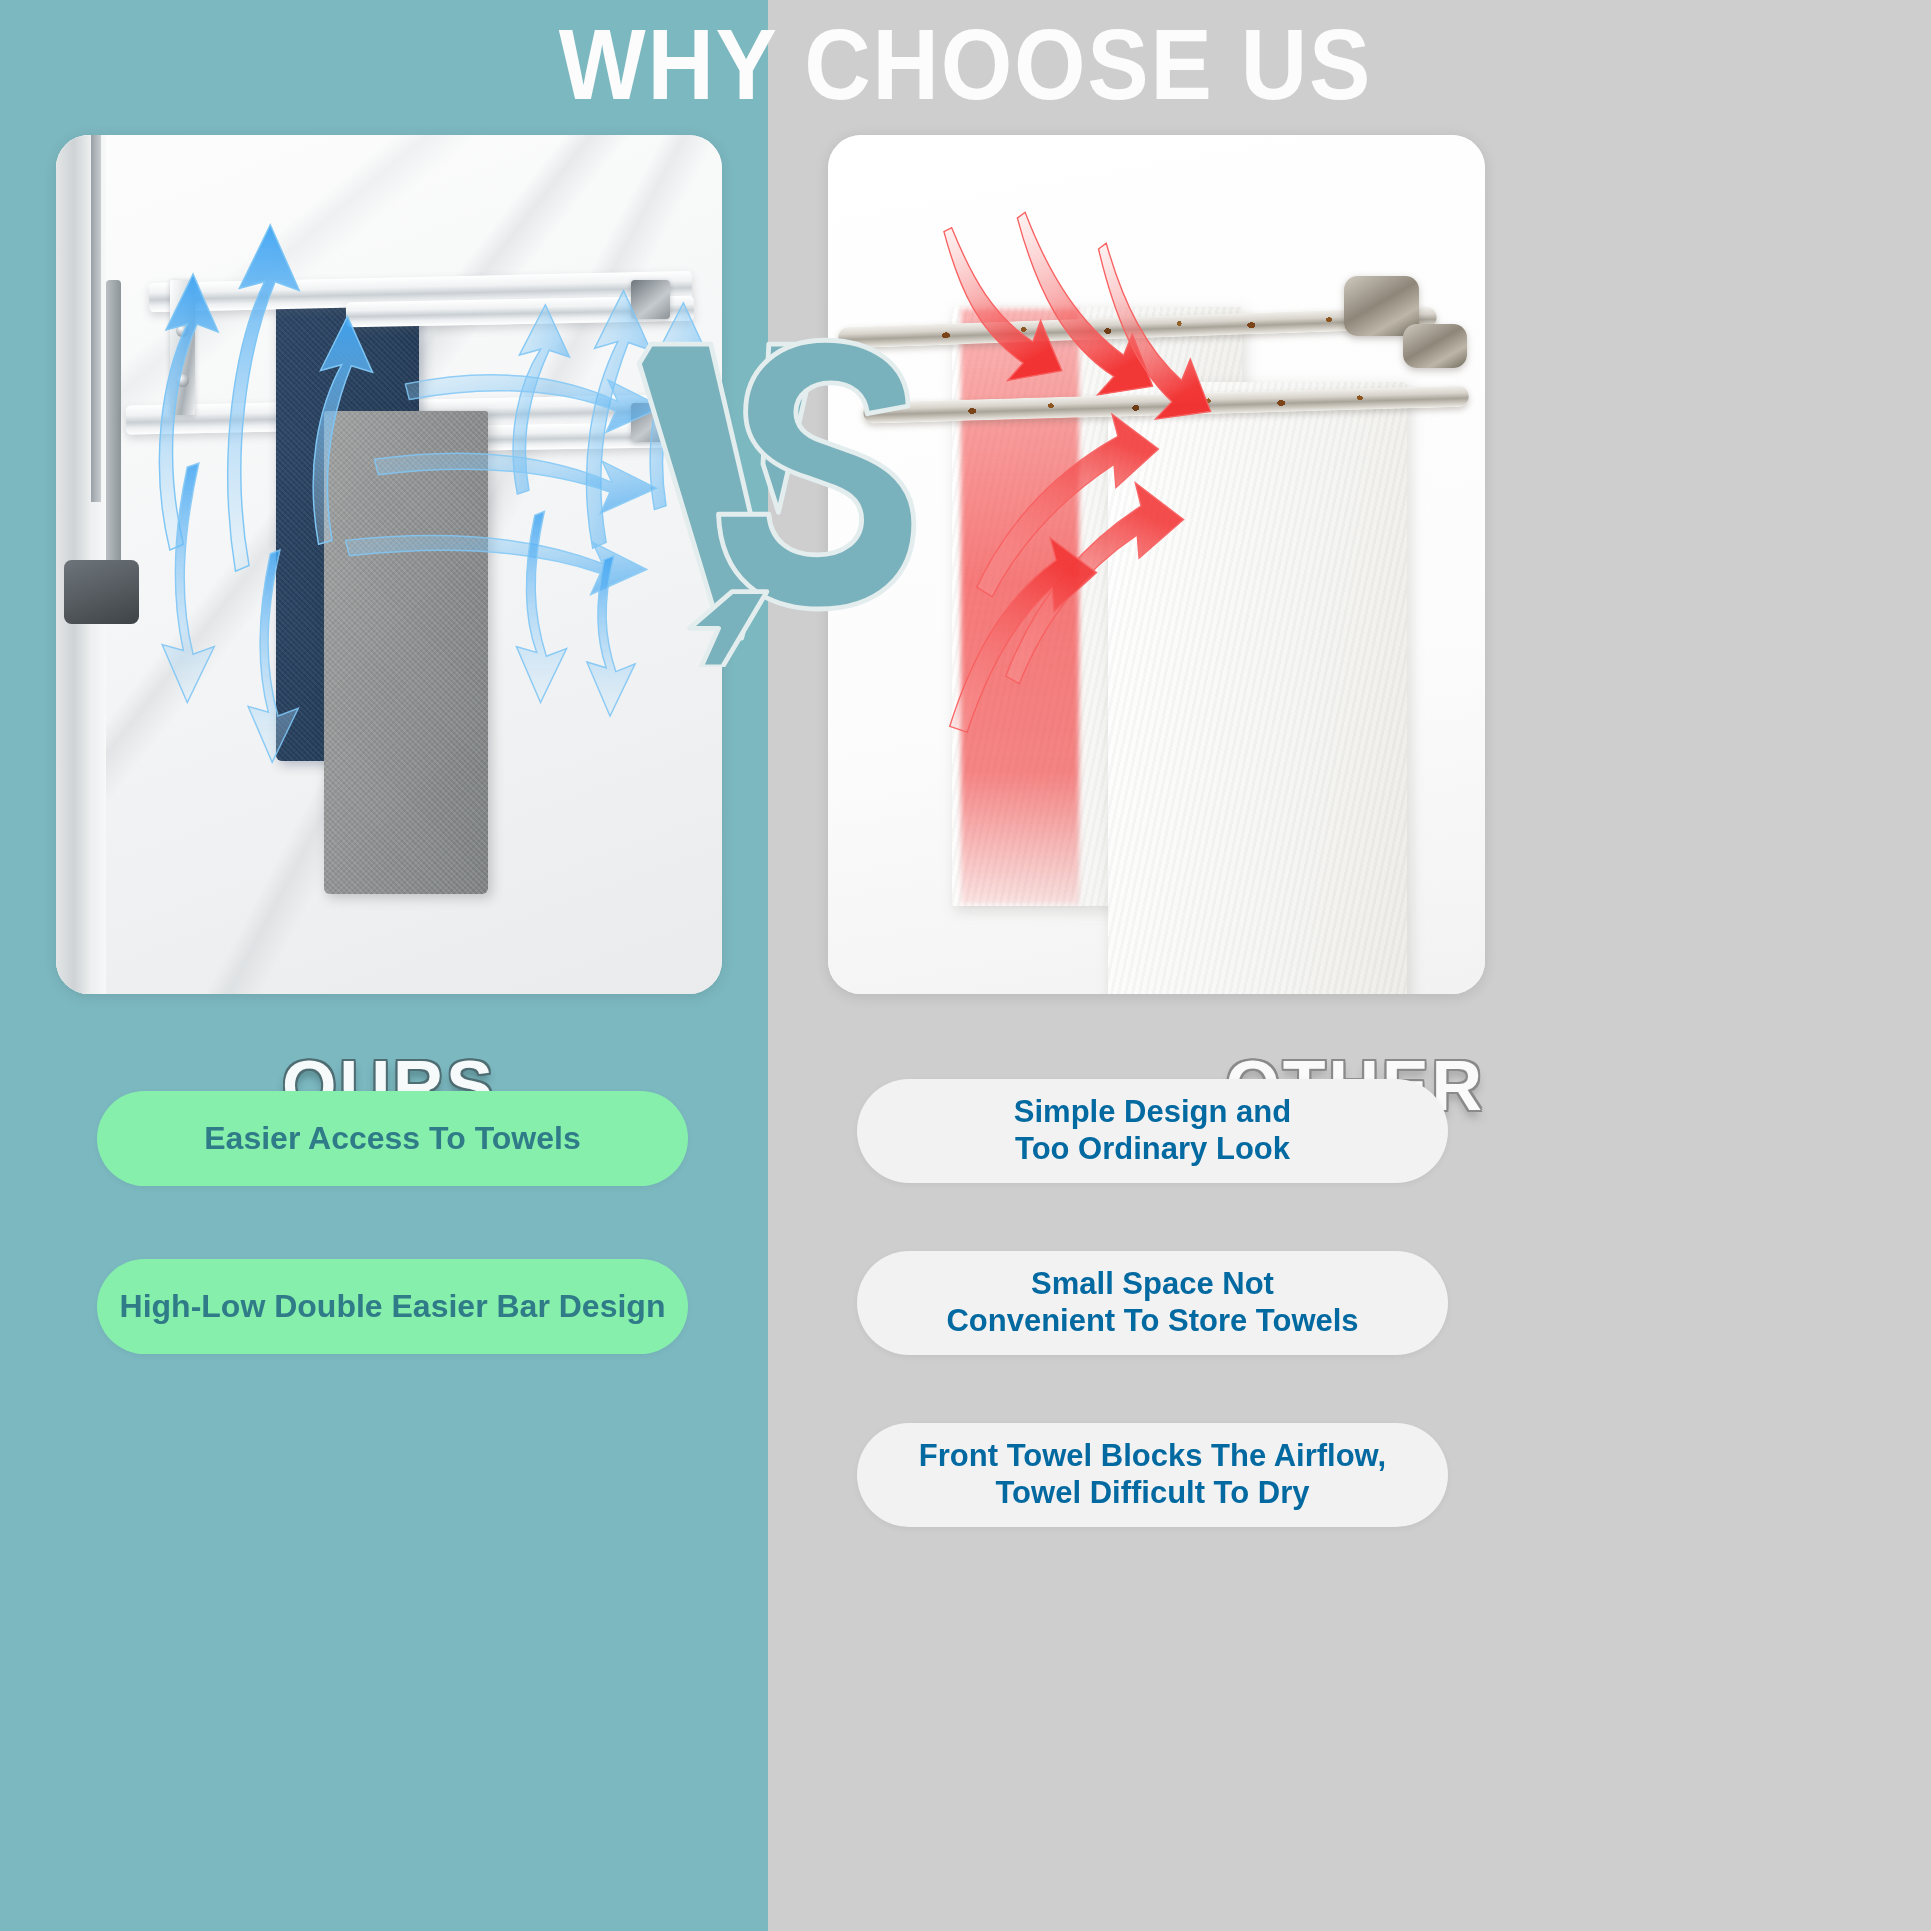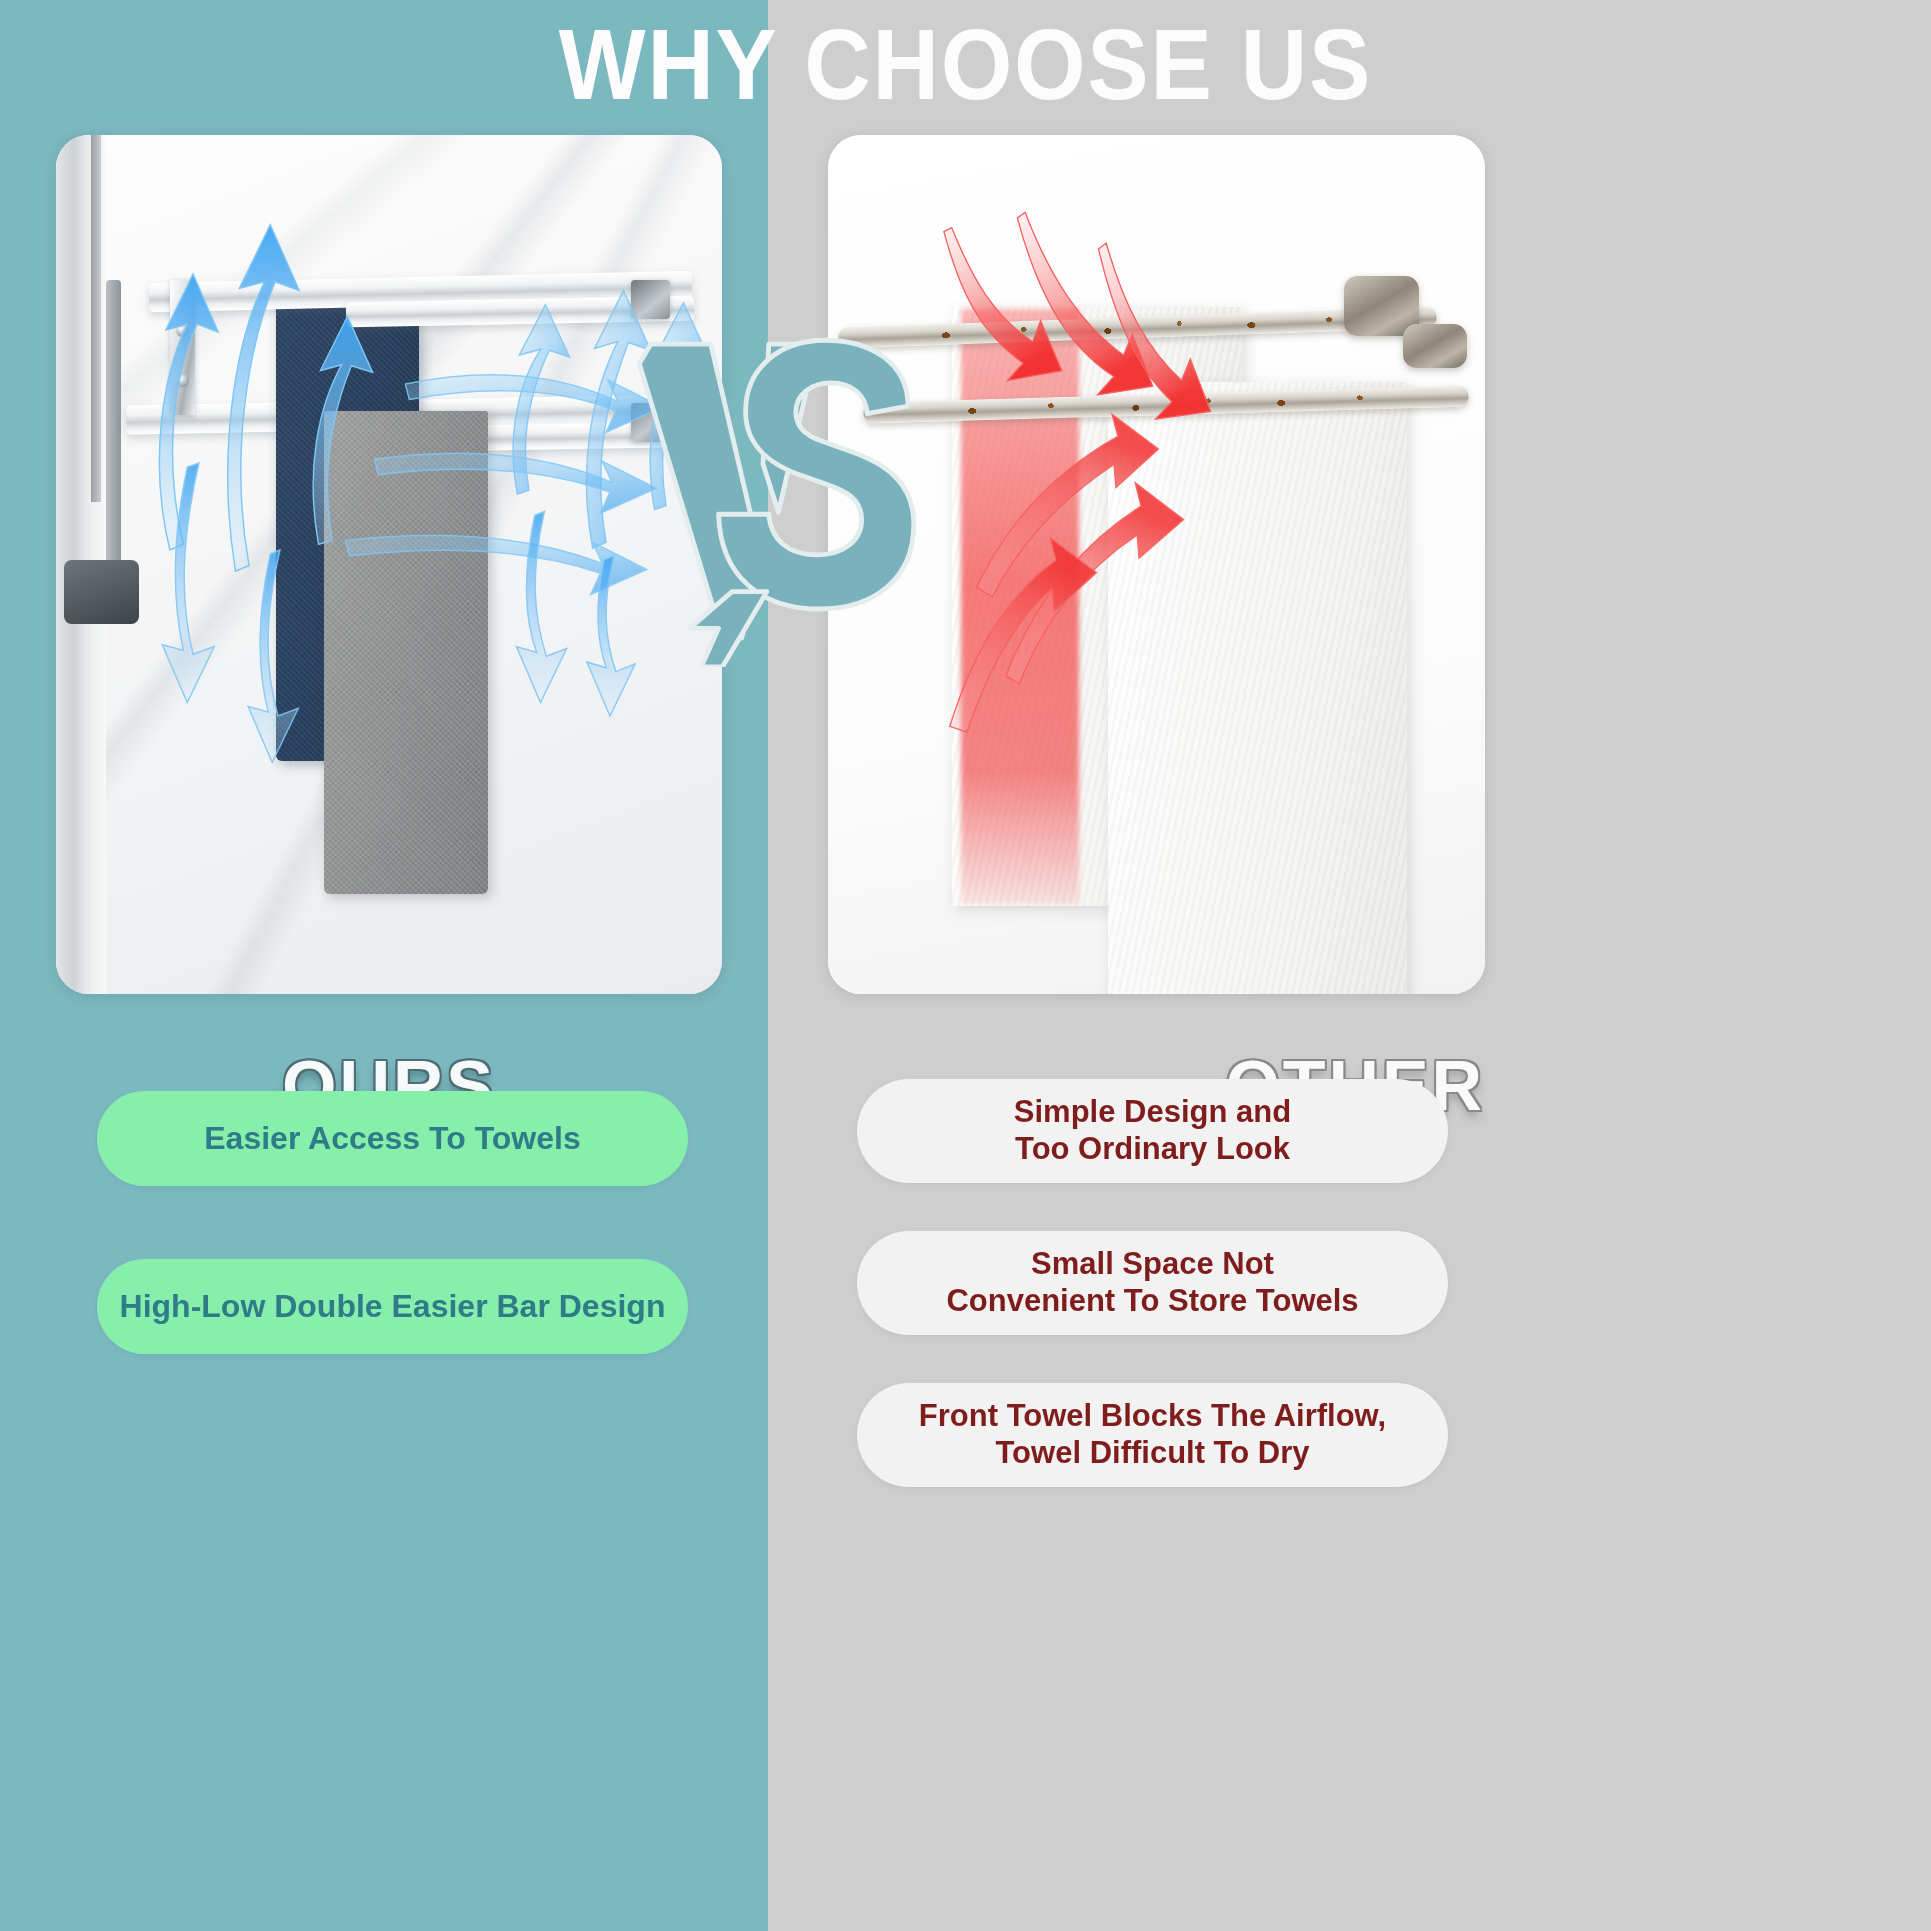--- a/index.html
+++ b/index.html
@@ -193,23 +193,23 @@
     height:95px;
     background:#86efac;
     color:#2F7B88;
     font-size:32px;
     margin-bottom:73px;
     box-shadow:0 1.9px 4.8px rgba(60,110,120,.10);
   }
   #col-other .pill {
     height:104px;
     background:#F2F2F2;
-    color:#7f1d1d;
+    color:#0369a1;
     font-size:31px;
-    margin-bottom:48px;
+    margin-bottom:68px;
     box-shadow:0 1.9px 4.8px rgba(120,120,120,.12);
   }
   .pill span { display:block; white-space:pre-line; }
 </style>
 </head>
 <body>
 
 <div id="bg-left"></div>
 <div id="bg-right"></div>
 

